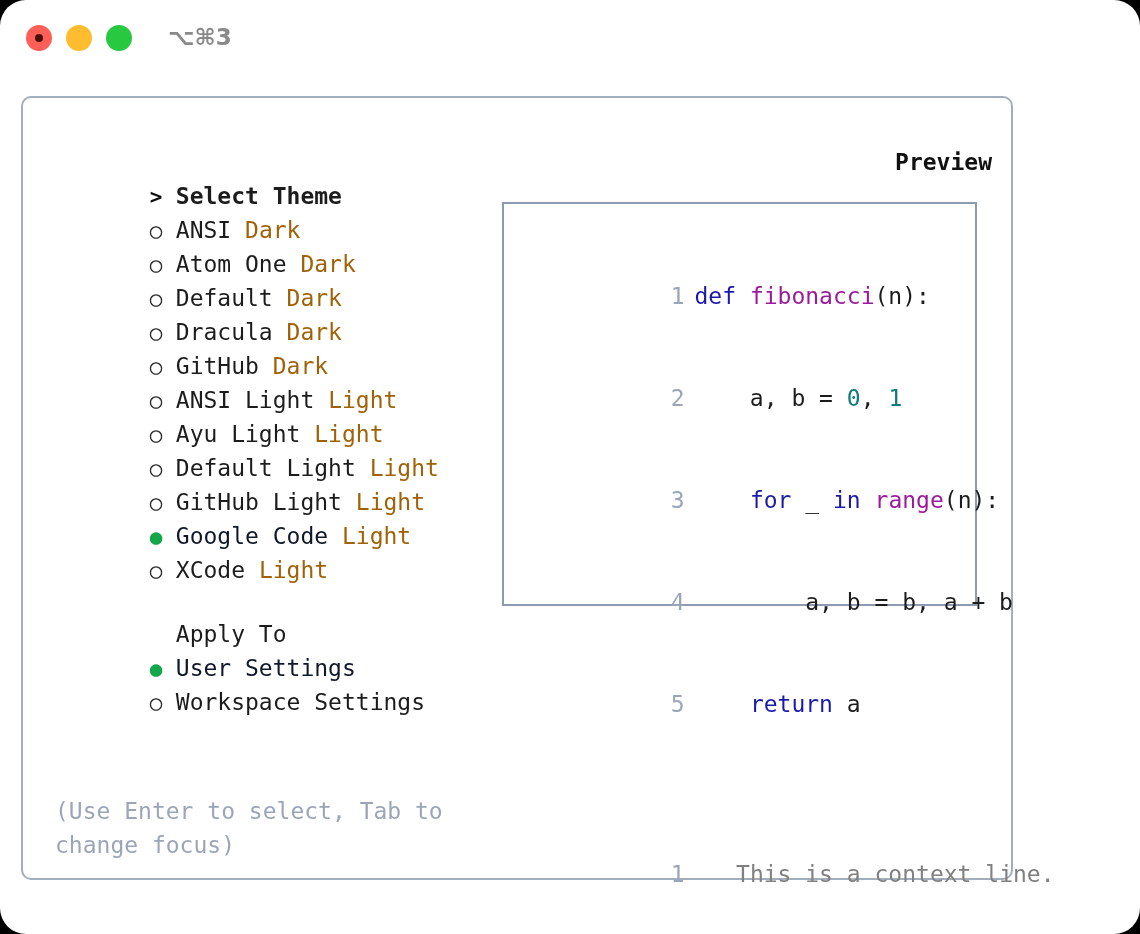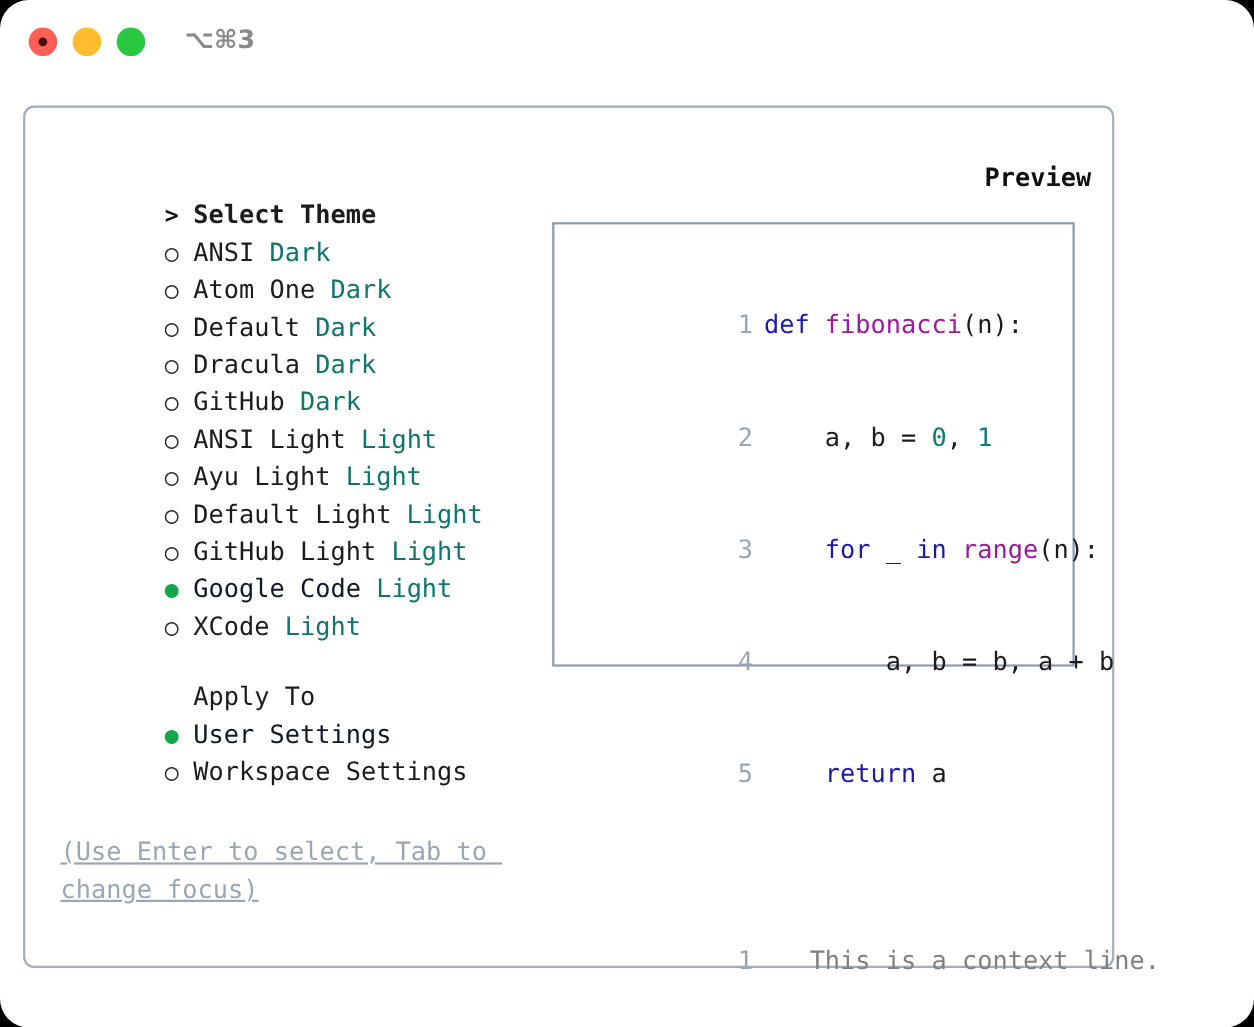--- a/index.html
+++ b/index.html
@@ -108,34 +108,33 @@
   .marker.filled { color: #13a64a; }
   .marker.caret { color: #111111; font-weight: bold; }
   .marker.none { color: transparent; }
 
   .row.header-row {
     font-weight: bold;
     color: #111111;
   }
   .row.selected .label { color: #0f172a; text-align: center; }
   .label { color: #1c1c1c; }
-  .suffix { color: #0f766e; }
+  .suffix { color: #a16207; }
 
   .section-gap { height: 30px; }
 
   .hint {
     position: absolute;
     left: 16px;
-    top: 613px;
+    top: 649px;
     width: 420px;
     font-size: 23px;
     line-height: 34px;
     color: #9aa6b8;
     white-space: pre-wrap;
-    text-decoration: underline;
   }
 
   
   .right-col {
     position: absolute;
     left: 479px;
     top: 47px;
     width: 490px;
   }
   .preview-title {

